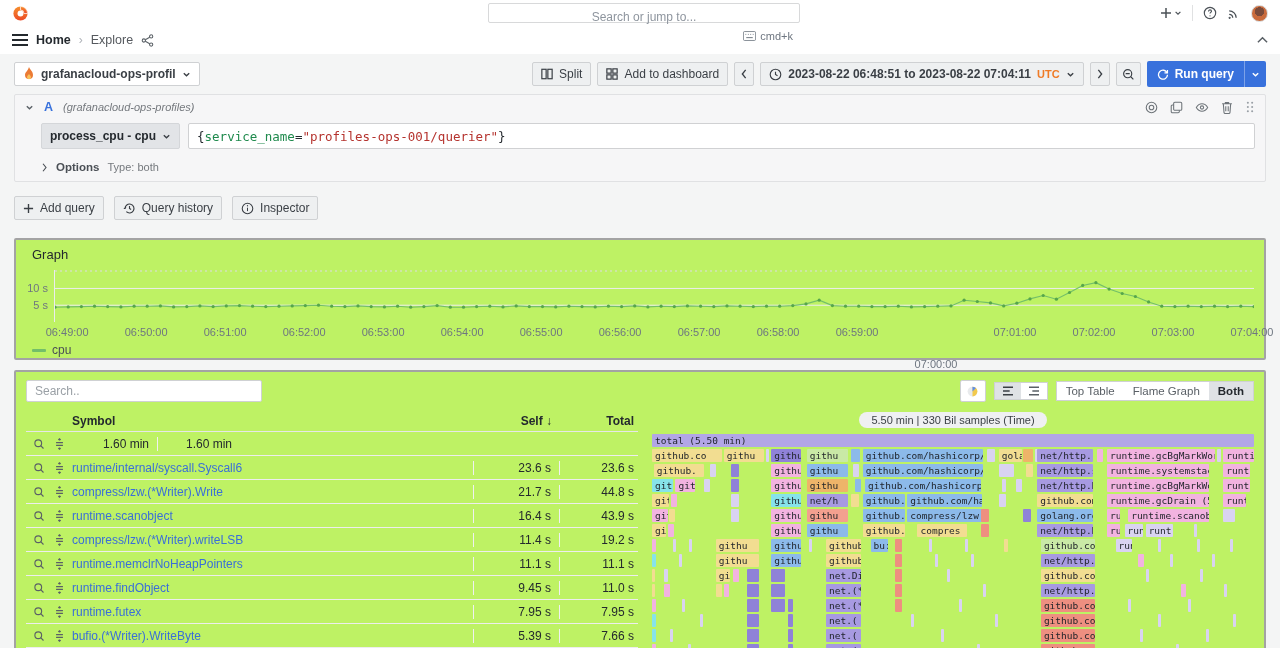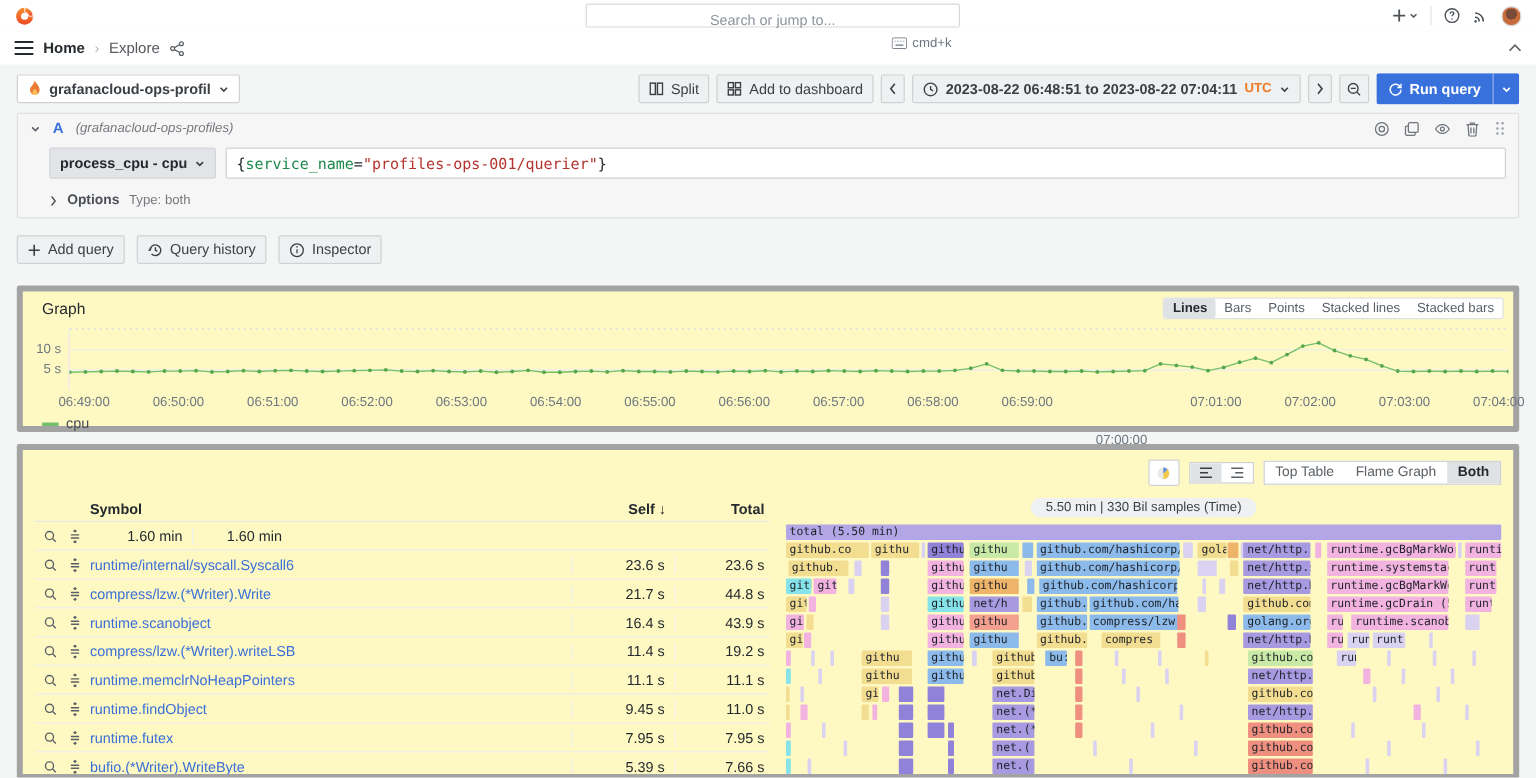--- a/index.html
+++ b/index.html
@@ -46,21 +46,21 @@
   .qinput { flex:1; height:26px; background:#fff; border:1px solid #d0d1d3; border-radius:2px; display:flex; align-items:center; padding:0 8px; font-family:"DejaVu Sans Mono", monospace; font-size:12.5px; }
   .tok-brace { color:#24292e; } .tok-label { color:#1f8a4d; } .tok-op { color:#24292e; } .tok-str { color:#b5332e; }
   .optrow { display:flex; align-items:center; gap:8px; padding:6px 10px 8px 26px; color:#4a4f55; }
   .optrow b { font-size:11.5px; }
   .opt-summary { color:#75797e; font-size:11px; }
 
   
   .actions { display:flex; gap:10px; margin:14px 14px 0; }
 
   
-  .panel { background:#fef9c3; border:5px solid #a3a3a3; border-radius:2px; margin:0 14px; position:relative; }
+  .panel { background:#bef264; border:2px solid #a3a3a3; border-radius:2px; margin:0 14px; position:relative; }
   .gpanel { margin-top:18px; height:122px; }
   .gtitle { position:absolute; left:16px; top:7px; font-size:13px; color:#24292e; }
   .gmodes { position:absolute; right:8px; top:5px; display:flex; border:1px solid #e0e1e3; border-radius:2px; background:#fff; }
   .gmode { padding:2px 7px; font-size:11px; color:#5a6066; cursor:pointer; border-radius:2px; }
   .gmode.sel { background:#dfe2e5; color:#24292e; font-weight:bold; }
   .plot { position:absolute; left:38px; right:12px; top:30px; height:52px; border-left:1px solid #ececee; }
   .ylab { position:absolute; width:28px; text-align:right; font-size:11px; color:#6e7680; left:4px; }
   .xticks { position:absolute; left:38px; right:12px; top:86px; height:13px; font-size:11px; color:#6e7680; }
   .xtick { position:absolute; transform:translateX(-50%); white-space:nowrap; }
   .glegend { position:absolute; left:16px; top:103px; display:flex; align-items:center; gap:6px; font-size:12px; color:#4a4f55; }
@@ -319,27 +319,20 @@
         <circle cx="8" cy="8" r="6.5"></circle>
         <path d="M8 7v4.2"></path>
         <circle cx="8" cy="4.6" r="0.8" fill="#3a3f45" stroke="none"></circle>
       </svg>
     <span>Inspector</span>
   </span>
 </div>
 
 <div class="panel gpanel">
   <span class="gtitle">Graph</span>
-  <div class="gmodes">
-    <span class="gmode sel">Lines</span>
-    <span class="gmode">Bars</span>
-    <span class="gmode">Points</span>
-    <span class="gmode">Stacked lines</span>
-    <span class="gmode">Stacked bars</span>
-  </div>
   <span class="ylab" id="ylab10" style="top:42px">10 s</span>
   <span class="ylab" id="ylab5" style="top:59px">5 s</span>
   <div class="plot" id="plot">
       <svg width="1199" height="52">
         <line x1="0" y1="1" x2="1199" y2="1" stroke="#dcdce2" stroke-dasharray="2,3"></line>
         <line x1="0" y1="35.225806451612904" x2="1199" y2="35.225806451612904" stroke="#ececef"></line>
         <line x1="0" y1="18.451612903225808" x2="1199" y2="18.451612903225808" stroke="#ececef"></line>
         <polyline fill="none" stroke="#73bf69" stroke-width="1.1" points="0.0,37.2 13.2,36.9 26.4,36.6 39.5,36.2 52.7,36.6 65.9,36.9 79.1,36.2 92.2,36.2 105.4,35.9 118.6,36.9 131.8,36.6 144.9,35.9 158.1,36.6 171.3,35.9 184.5,35.6 197.6,36.2 210.8,36.6 224.0,36.2 237.2,35.9 250.3,35.6 263.5,35.2 276.7,36.2 289.9,36.6 303.0,35.9 316.2,36.6 329.4,36.9 342.6,36.2 355.7,37.2 368.9,36.6 382.1,35.6 395.3,37.2 408.5,37.2 421.6,36.6 434.8,36.2 448.0,36.9 461.2,35.9 474.3,36.6 487.5,36.6 500.7,36.9 513.9,36.2 527.0,36.6 540.2,36.9 553.4,36.2 566.6,36.6 579.7,35.9 592.9,36.9 606.1,36.2 619.3,36.6 632.4,35.9 645.6,36.2 658.8,36.6 672.0,35.9 685.1,36.2 698.3,36.6 711.5,36.2 724.7,36.2 737.8,35.6 751.0,33.9 764.2,30.2 777.4,35.6 790.5,36.2 803.7,36.2 816.9,36.6 830.1,36.6 843.3,36.2 856.4,36.9 869.6,36.6 882.8,36.2 896.0,35.9 909.1,30.2 922.3,31.5 935.5,32.9 948.7,35.9 961.8,33.2 975.0,28.9 988.2,25.5 1001.4,29.2 1014.5,22.5 1027.7,15.4 1040.9,12.7 1054.1,19.1 1067.2,23.5 1080.4,26.5 1093.6,31.9 1106.8,36.2 1119.9,36.6 1133.1,36.2 1146.3,36.6 1159.5,36.2 1172.6,36.6 1185.8,36.2 1199.0,36.6"></polyline>
         <circle cx="0.0" cy="37.2" r="1.6" fill="#56a64b"></circle>
         <circle cx="13.2" cy="36.9" r="1.6" fill="#56a64b"></circle>
@@ -454,20 +447,23 @@
       <span class="xtick" style="left: 100%;">07:04:00</span>
     </div>
   <div class="glegend">
     <span class="dash"></span>
     <span>cpu</span>
   </div>
 </div>
 
 <div class="panel fpanel">
   <div class="fcontrols">
+    <span class="fsearch">
+        <span>Search..</span>
+      </span>
     <span class="fctrl-right">
       <span class="sqbtn">
         <svg width="13" height="13" viewBox="0 0 16 16">
             <circle cx="8" cy="8" r="6" fill="#e8eaec"></circle>
             <path d="M8 2a6 6 0 0 1 0 12z" fill="#f2c94c"></path>
             <path d="M8 8l4.2-4.2A6 6 0 0 0 8 2z" fill="#5b8def"></path>
           </svg>
       </span>
       <span class="align-group">
         <span class="align-item sel">

